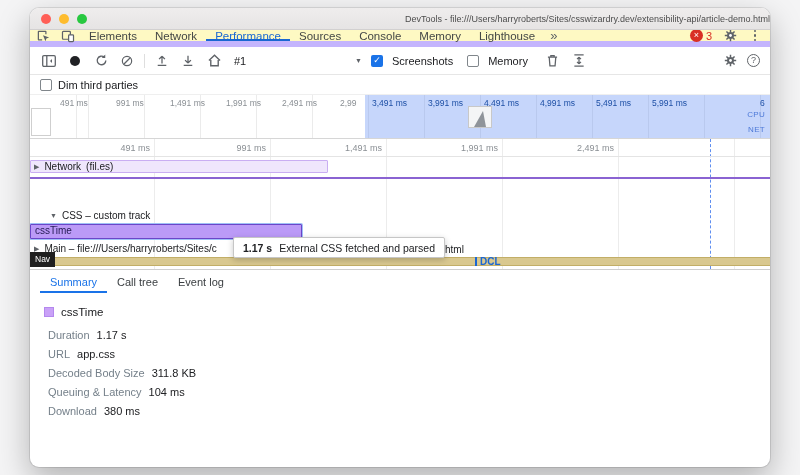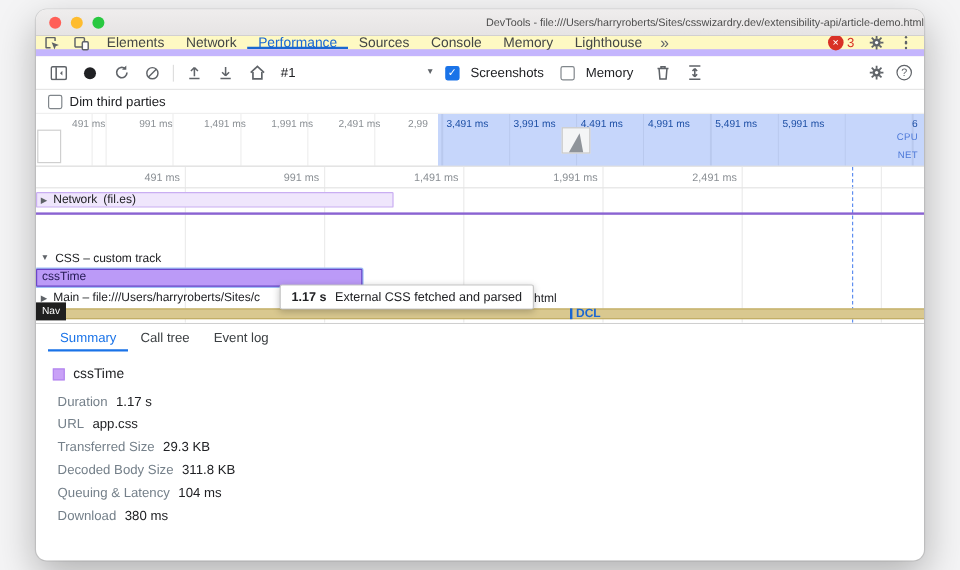--- a/index.html
+++ b/index.html
@@ -72,21 +72,21 @@
   .tl-grid{position:absolute;top:0;bottom:0;width:1px;background:#ececec}
   .tl-ruler{position:absolute;left:0;right:0;top:0;height:18px;border-bottom:1px solid #e4e4e4}
   .tl-rlabel{position:absolute;top:4px;width:80px;text-align:right;font-size:9px;color:#8a8f94}
   .dash-line{position:absolute;left:680px;top:0;bottom:0;width:0;border-left:1px dashed #5f8ef0}
   .net-bar{position:absolute;left:0;top:21px;width:298px;height:13px;background:#efe6fc;border:1px solid #c9aef2;border-radius:1px}
   .net-label{position:absolute;left:4px;top:22px;font-size:10px;color:#202124;display:flex;gap:5px;align-items:center;z-index:2}
   .tl-arrow{font-size:7px;color:#5f6368}
   .tl-purple-line{position:absolute;left:0;right:0;top:38px;height:2px;background:#8a63d2}
   .js-bar{position:absolute;left:302px;top:52px;width:378px;height:14px;background:#eec35e;border:1px solid #d3a43c;
     border-radius:1px;font-size:10px;color:#3c3208;padding-left:4px;line-height:12px}
-  .css-hdr{position:absolute;left:4px;top:71px;font-size:10px;color:#202124;display:flex;gap:5px;align-items:center}
+  .css-hdr{position:absolute;left:20px;top:71px;font-size:10px;color:#202124;display:flex;gap:5px;align-items:center}
   .css-bar{position:absolute;left:0;top:85px;width:272px;height:15px;background:#bb9af7;border:1.5px solid #6b46c8;
     box-shadow:0 0 0 1px #9fc0f7;border-radius:1px;font-size:10px;color:#241a53;padding-left:4px;line-height:12px}
   .main-label{position:absolute;left:4px;top:104px;font-size:10px;color:#202124;white-space:nowrap;display:flex;gap:5px;align-items:center;z-index:1}
   .main-suffix{position:absolute;left:415px;top:105px;font-size:10px;color:#202124;z-index:1}
   .tan-bar{position:absolute;left:0;right:0;top:118px;height:9px;background:#d9c88f;border-top:1px solid #c2ae67;
     border-bottom:1px solid #c2ae67;z-index:1}
   .nav-badge{position:absolute;left:0;top:113px;background:#1f1f1f;color:#fff;font-size:8.5px;padding:2px 5px 3px;z-index:3}
   .dcl-tick{position:absolute;left:445px;top:118px;width:2px;height:9px;background:#1a66d2;z-index:2}
   .dcl{position:absolute;left:450px;top:118px;font-size:10px;font-weight:bold;color:#1a66d2;z-index:2;line-height:9px}
   .tooltip{position:absolute;left:203px;top:98px;height:21px;background:#fff;border:1px solid #c6c6c6;
@@ -350,24 +350,20 @@
     <div class="sum-rows">
       <div class="sum-row">
         <span class="sum-label">Duration</span>
         <span class="sum-value">1.17 s</span>
       </div>
       <div class="sum-row">
         <span class="sum-label">URL</span>
         <span class="sum-value">app.css</span>
       </div>
       <div class="sum-row">
-        <span class="sum-label">Transferred Size</span>
-        <span class="sum-value">29.3 KB</span>
-      </div>
-      <div class="sum-row">
         <span class="sum-label">Decoded Body Size</span>
         <span class="sum-value">311.8 KB</span>
       </div>
       <div class="sum-row">
         <span class="sum-label">Queuing &amp; Latency</span>
         <span class="sum-value">104 ms</span>
       </div>
       <div class="sum-row">
         <span class="sum-label">Download</span>
         <span class="sum-value">380 ms</span>

